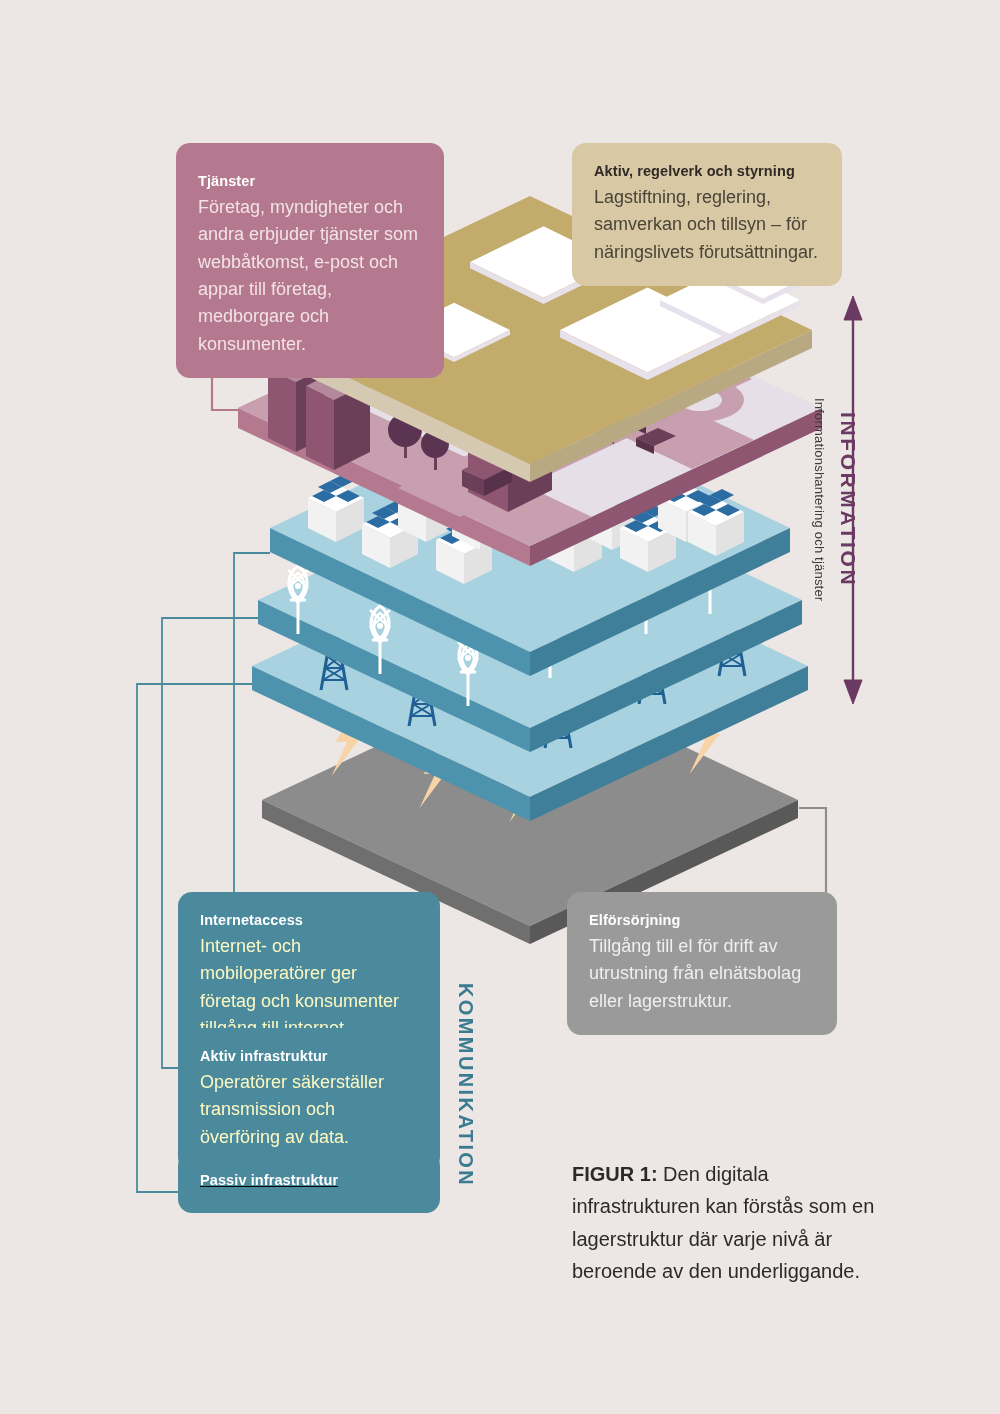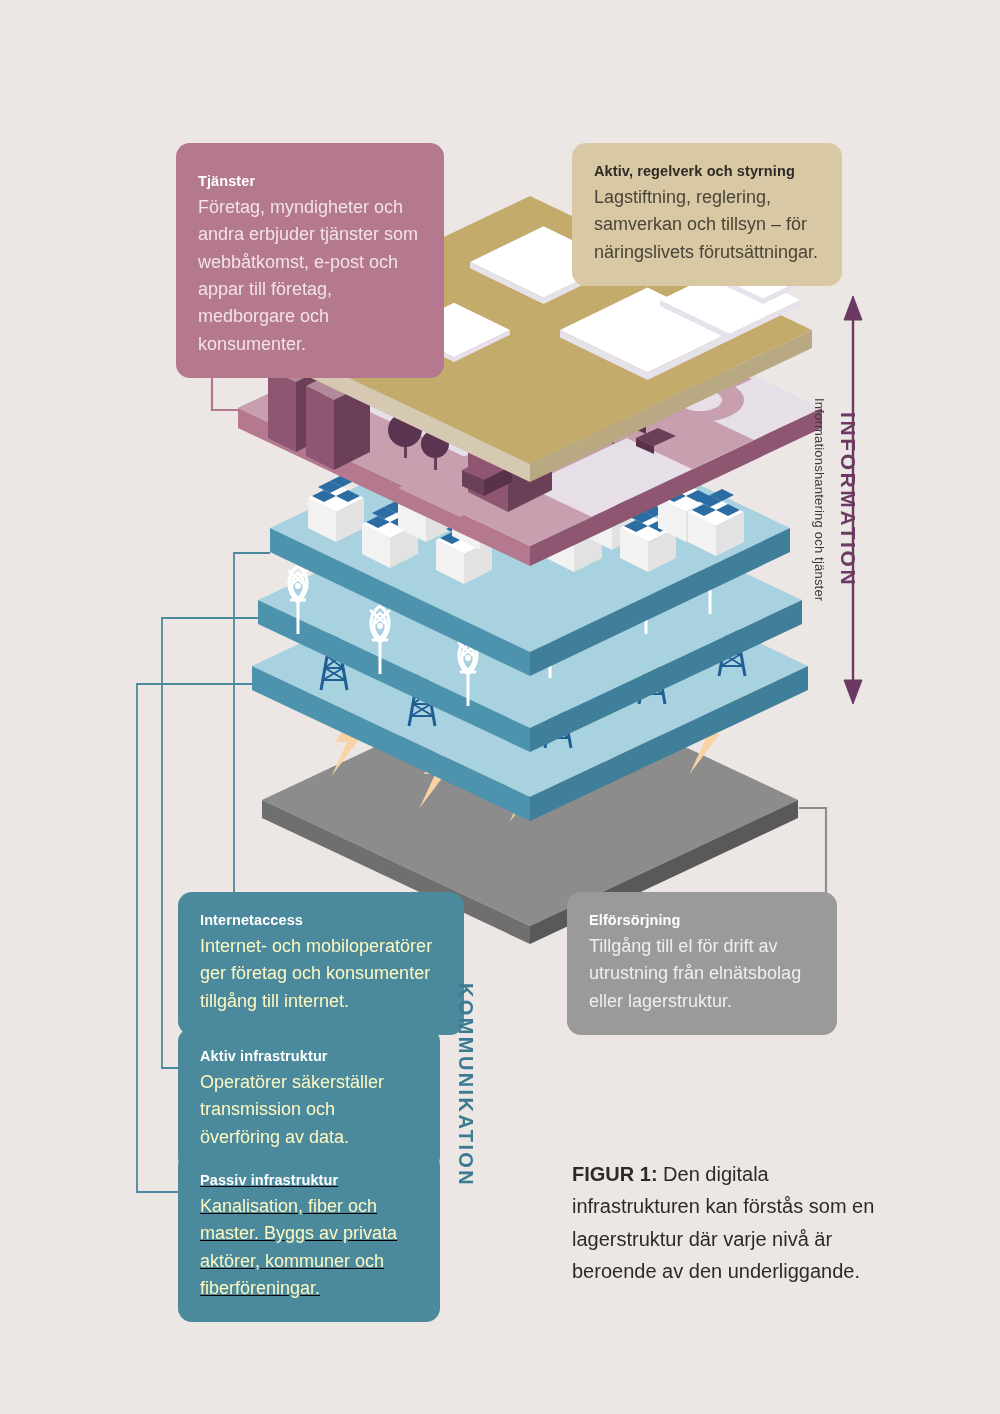--- a/index.html
+++ b/index.html
@@ -46,21 +46,21 @@
   .c-teal{background:#4b8a9c;}
   .c-teal .c-title{color:#ffffff;}
   .c-teal .c-body{color:#fef9c3;}
   
   .c-grey{background:#9a9a9a;}
   .c-grey .c-title{color:#ffffff;}
   .c-grey .c-body{color:#efefef;}
 
   #box-tjanster{left:176px;top:143px;width:268px;}
   #box-lagar   {left:572px;top:143px;width:270px;}
-  #box-internet{left:178px;top:892px;width:286px;}
+  #box-internet{left:178px;top:892px;width:262px;}
   #box-aktiv   {left:178px;top:1028px;width:262px;}
   #box-passiv  {left:178px;top:1152px;width:262px;text-decoration:underline;}
   #box-el      {left:567px;top:892px;width:270px;}
 
   
   .vlabel{position:absolute;z-index:45;}
   #info-word{
     left:836px;top:300px;height:400px;
     writing-mode:vertical-rl;
     font-size:21px;font-weight:bold;letter-spacing:2.6px;
@@ -362,21 +362,20 @@
     <p class="c-body">Internet- och mobiloperatörer ger företag och konsumenter tillgång till internet.</p>
   </div>
 
   <div class="callout c-teal" id="box-aktiv">
     <p class="c-title">Aktiv infrastruktur</p>
     <p class="c-body">Operatörer säkerställer transmission och överföring av data.</p>
   </div>
 
   <div class="callout c-teal" id="box-passiv">
     <p class="c-title">Passiv infrastruktur</p>
-    <p class="c-body">Kanalisation, fiber och master. Byggs av privata aktörer, kommuner och fiberföreningar.</p>
   </div>
 
   <div class="callout c-grey" id="box-el">
     <p class="c-title">Elförsörjning</p>
     <p class="c-body">Tillgång till el för drift av utrustning från elnätsbolag eller lagerstruktur.</p>
   </div>
 
   <div class="vlabel" id="info-word">INFORMATION</div>
   <div class="vlabel" id="info-sub">Informationshantering och tjänster</div>
   <div class="vlabel" id="komm-word">KOMMUNIKATION</div>

